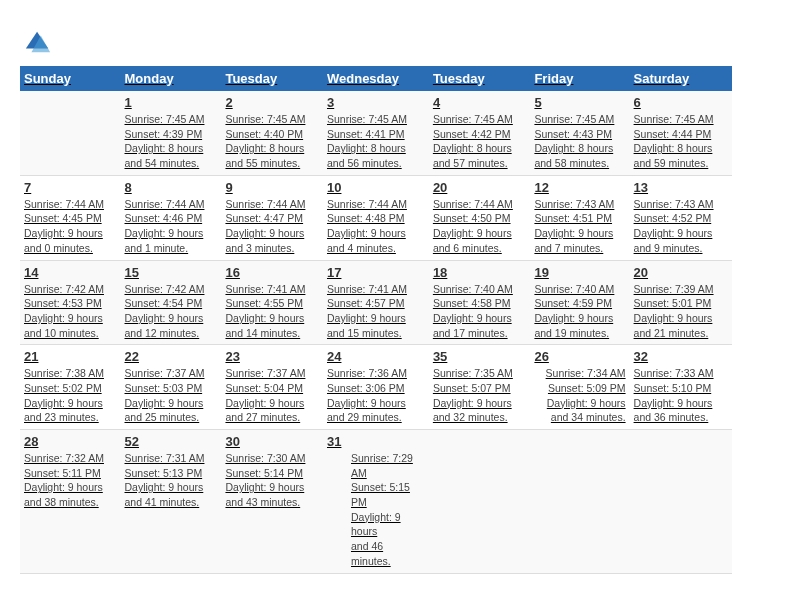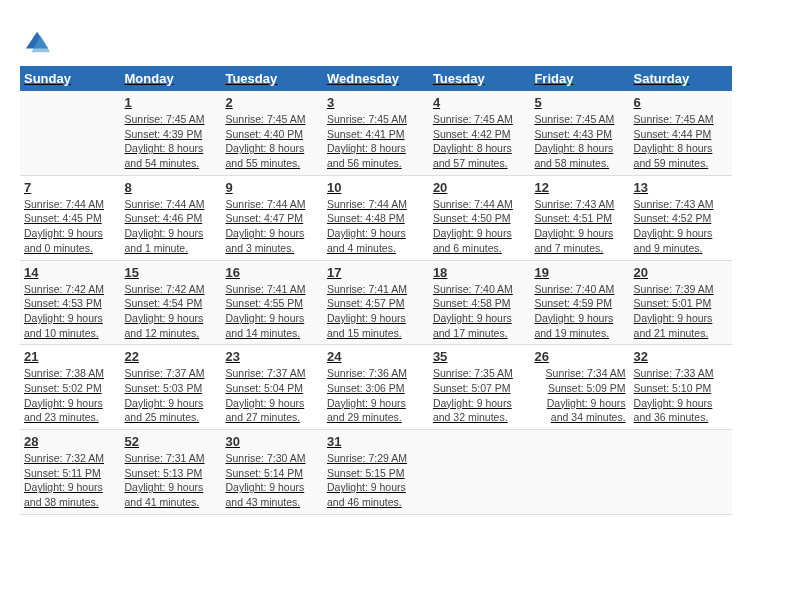--- a/index.html
+++ b/index.html
@@ -347,21 +347,21 @@
           </td>
           <td>
             <span class="day-number">30</span>
             <div class="day-info" style="white-space: pre-line;">Sunrise: 7:30 AM
 Sunset: 5:14 PM
 Daylight: 9 hours
 and 43 minutes.</div>
           </td>
           <td>
             <span class="day-number">31</span>
-            <div class="day-info" style="white-space: pre-line;">Sunrise: 7:29 AM
+            <div class="day-info" style="white-space: pre-line; margin-left: 24px;">Sunrise: 7:29 AM
 Sunset: 5:15 PM
 Daylight: 9 hours
 and 46 minutes.</div>
           </td>
           <td></td>
           <td></td>
           <td></td>
         </tr>
       </tbody>
   </table>

